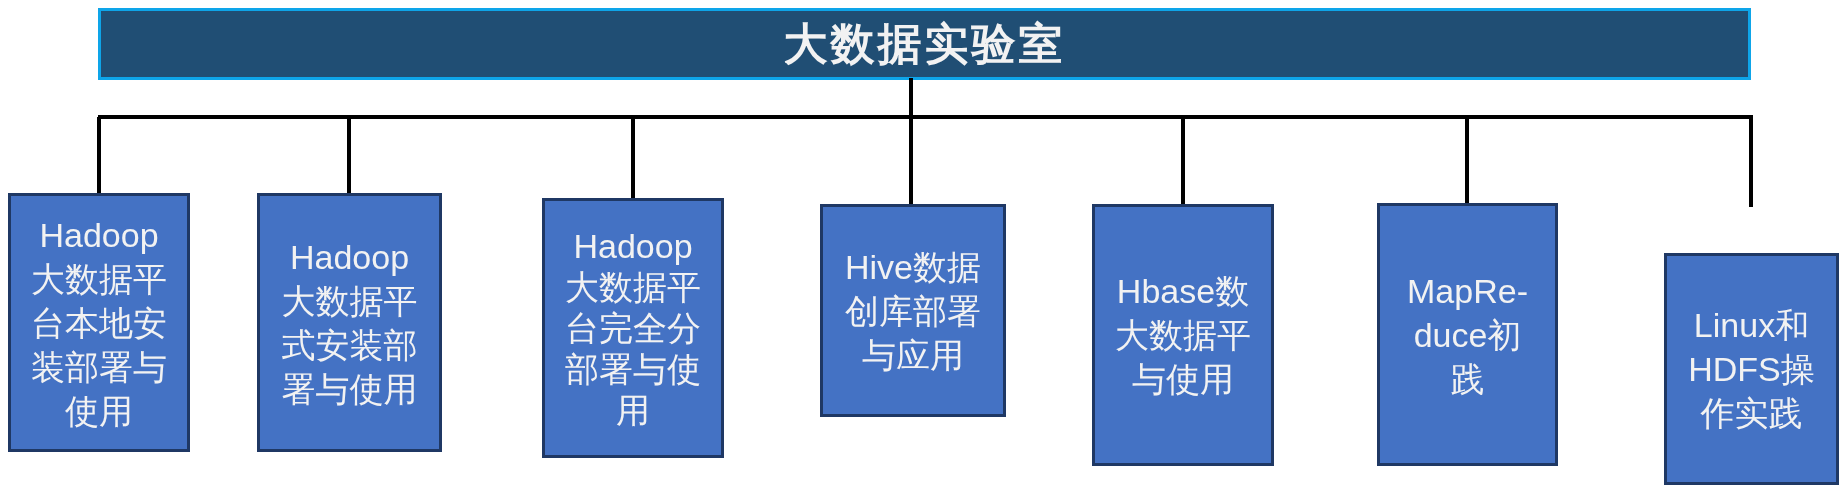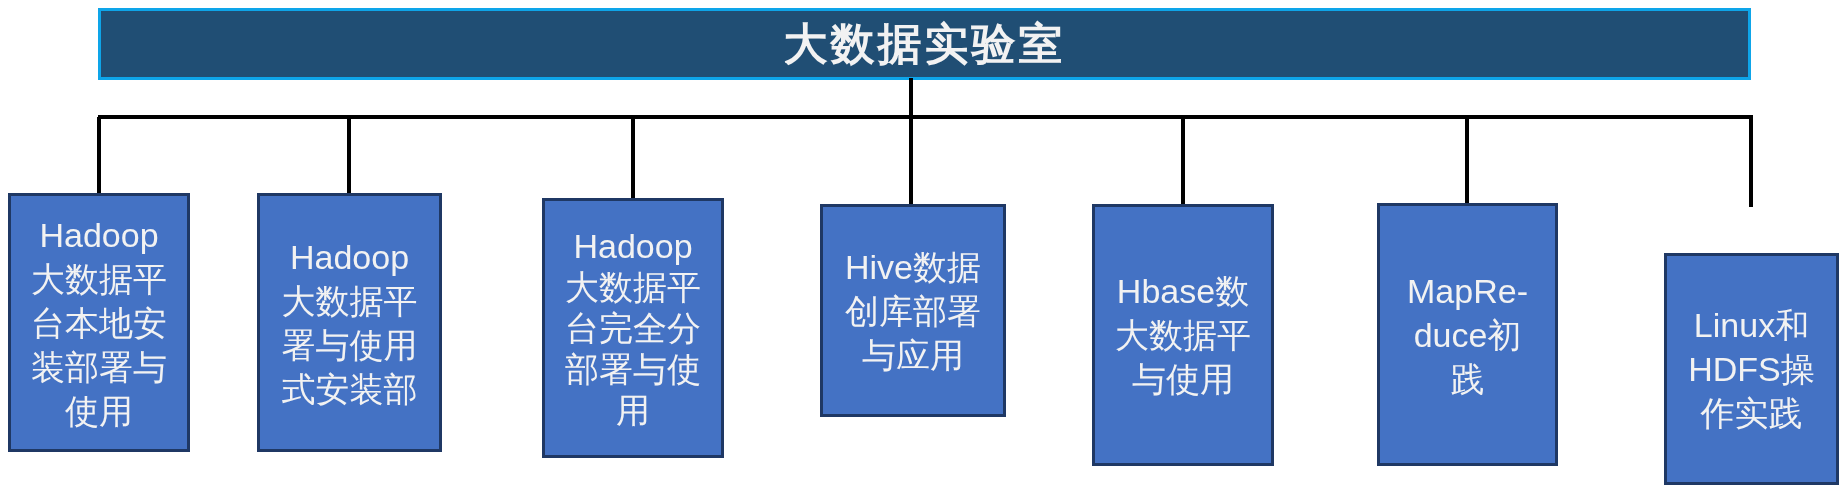--- a/index.html
+++ b/index.html
@@ -63,22 +63,22 @@
     <div class="ln">Hadoop</div>
     <div class="ln">大数据平</div>
     <div class="ln">台本地安</div>
     <div class="ln">装部署与</div>
     <div class="ln">使用</div>
   </div>
 
   <div class="node n2">
     <div class="ln">Hadoop</div>
     <div class="ln">大数据平</div>
+    <div class="ln">式安装部</div>
     <div class="ln">署与使用</div>
-    <div class="ln">式安装部</div>
   </div>
 
   <div class="node n3">
     <div class="ln">Hadoop</div>
     <div class="ln">大数据平</div>
     <div class="ln">台完全分</div>
     <div class="ln">部署与使</div>
     <div class="ln">用</div>
   </div>
 

